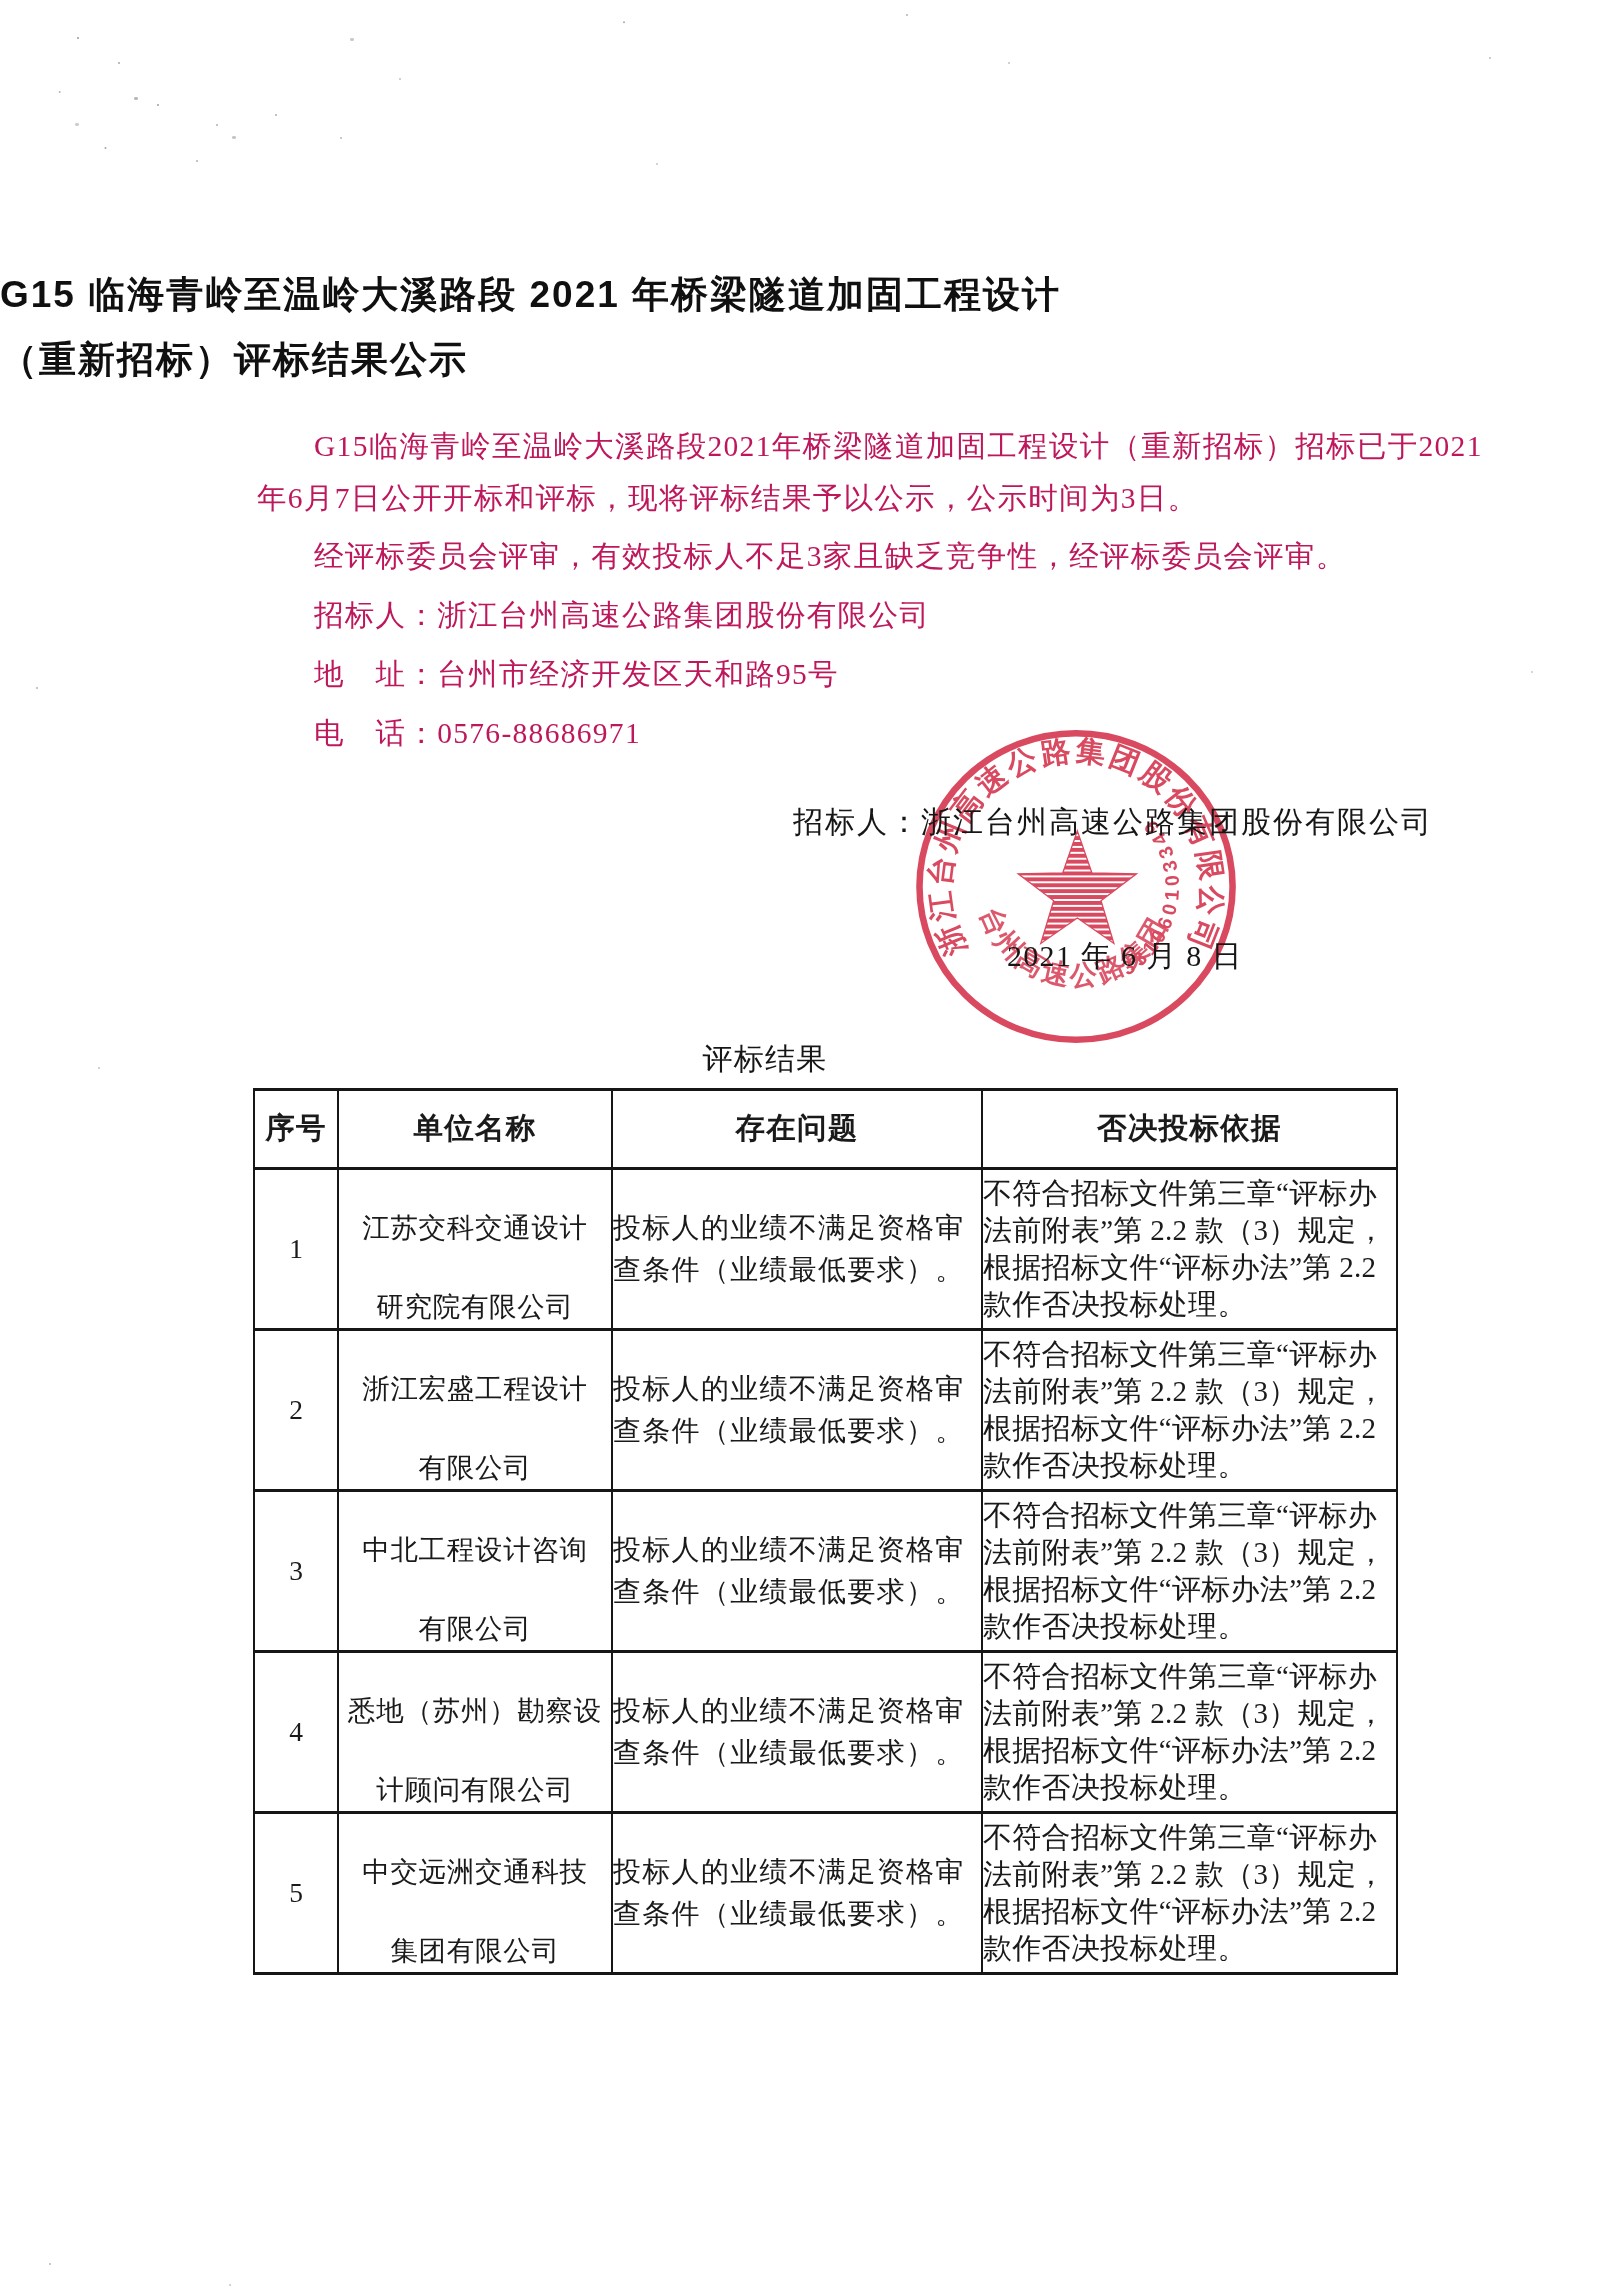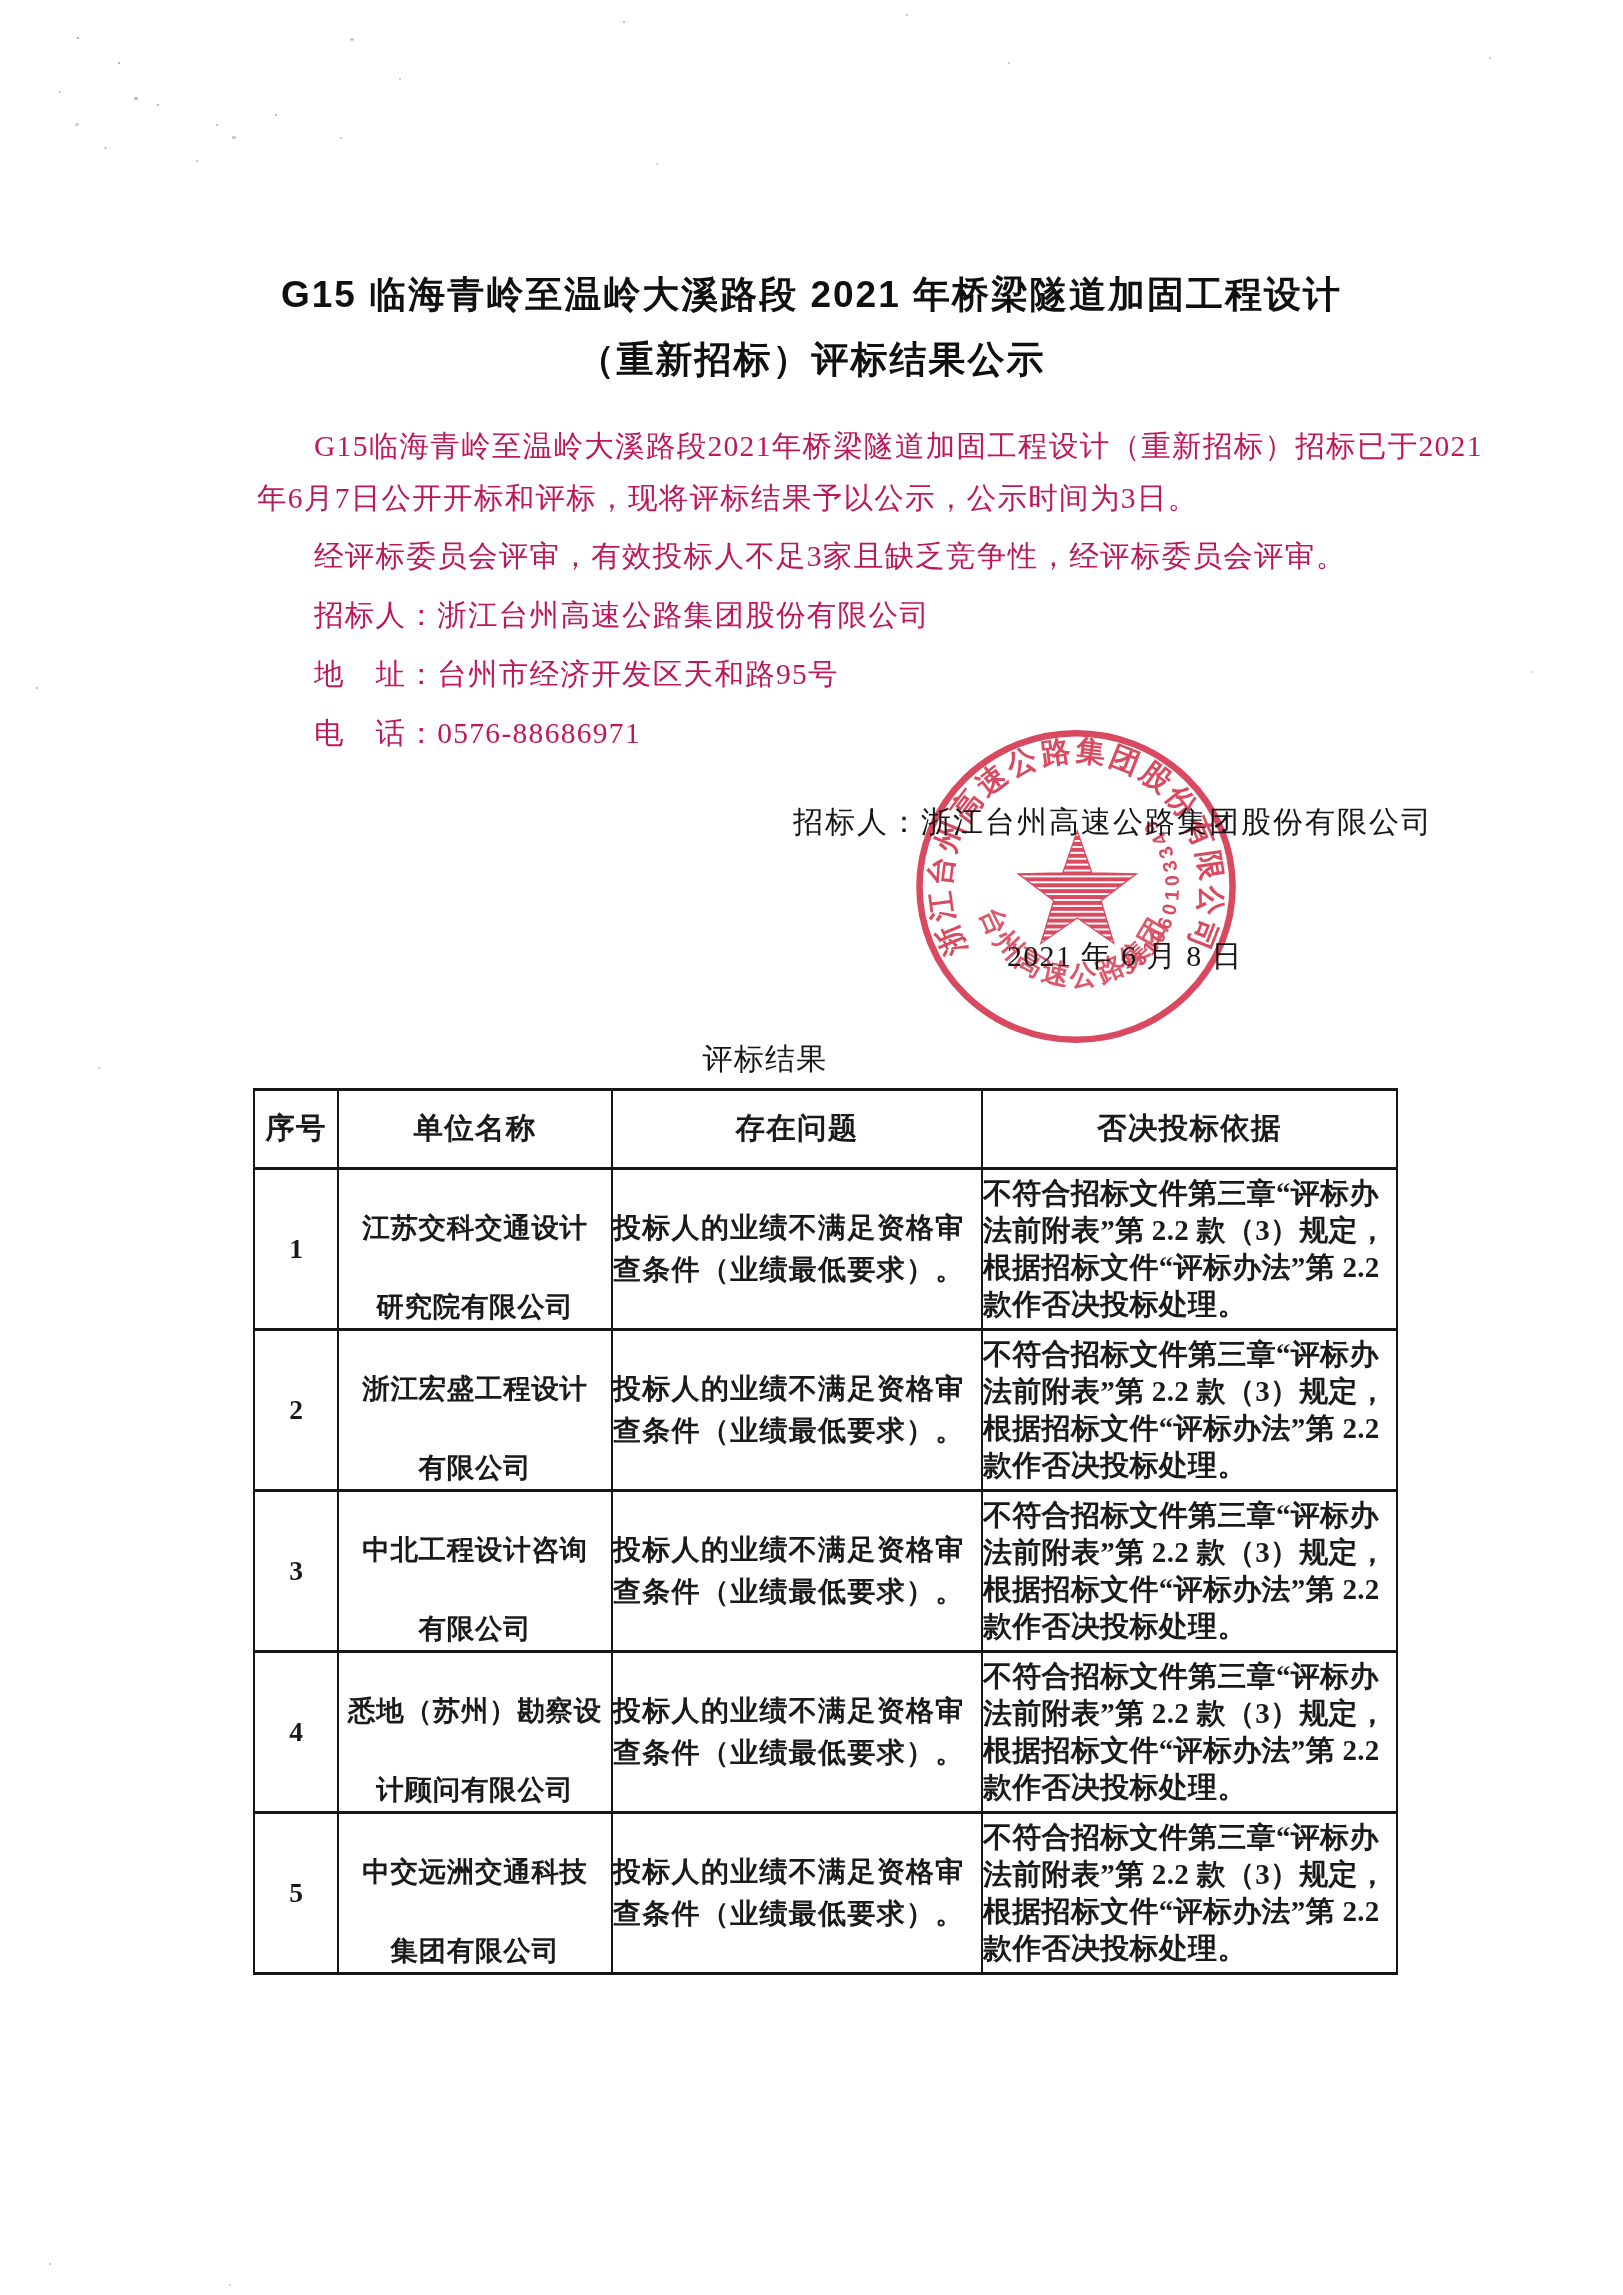--- a/index.html
+++ b/index.html
@@ -11,21 +11,21 @@
   .speck{position:absolute;left:77px;top:37px;width:2px;height:2px;border-radius:50%;background:#9a9a9a;
     box-shadow: 41px 25px 0 #a8a8a8, 80px 67px 0 #9f9f9f, 139px 87px 0 #b0b0b0,
       27.5px 110px 0 #a5a5a5, -18.3px 54px 0 #b5b5b5, 198px 77px 0 #adadad, 263px 100px 0 #b8b8b8,
       119px 123px 0 #b2b2b2, 322px 41px 0 #c0c0c0, 546px -15.7px 0 #ababab, 829px -23px 0 #b5b5b5,
       931px 25px 0 #c2c2c2, 1412px 20px 0 #bdbdbd, 579px 126px 0 #c6c6c6, -41px 650px 0 #b5b5b5,
       21px 1030px 0 #c2c2c2, 1454px 634px 0 #cccccc, -28px 2226px 0 #b8b8b8, 152px 2247px 0 #c4c4c4;}
   .speck2{position:absolute;left:134px;top:97px;width:3.9px;height:2.6px;border-radius:50%;background:#b6b6b6;
     box-shadow: 98px 39px 0 #c4c4c4, -59px 26px 0 #cccccc, 216px -59px 0 #c8c8c8;}
 
   .title{
-    position:absolute; left:0; top:262px; width:1623px; text-align:center;
+    position:absolute; left:0; top:262px; width:1623px; 
     font-family:"Liberation Sans", sans-serif; font-weight:bold; color:#101010;
     font-size:37px; line-height:65px; letter-spacing:2px; white-space:nowrap;
   }
   .bodyline{
     position:absolute; font-size:29.5px; letter-spacing:1.3px; white-space:nowrap; color:#be185d;
   }
   .sig-line{position:absolute; left:793px; top:802px; font-size:30px; letter-spacing:2px; white-space:nowrap; z-index:3; color:#161616;}
   .sig-date{position:absolute; left:1007px; top:936px; font-size:30px; letter-spacing:1.3px; white-space:nowrap; z-index:3; color:#161616;}
   .tbl-caption{position:absolute; left:765px; top:1039px; transform:translateX(-50%);
     font-size:30px; letter-spacing:1.3px; white-space:nowrap; color:#161616;}
@@ -33,21 +33,21 @@
   table.results{
     position:absolute; left:253px; top:1088px; width:1143px;
     border-collapse:collapse; table-layout:fixed; background:transparent;
   }
   table.results th, table.results td{
     border:2px solid #161616; border-bottom-width:3.3px; padding:0; vertical-align:middle;
     color:#1a1a1a;
   }
   table.results tr.hdr th{border-top-width:3.3px;}
   table.results th{height:76px; font-size:29.5px; font-weight:600; letter-spacing:1.3px; text-align:center;margin-left:32px;}
-  table.results td{height:151px;font-weight:bold;}
+  table.results td{height:151px;}
   td.c-no{text-align:center; font-size:27.5px;}
   td.c-name{text-align:center; font-size:27.5px;}
   td.c-name .ln{line-height:42px; letter-spacing:0.7px;margin-top:37px;}
   td.c-prob{font-size:28px; padding:0 6.5px 0 9.2px;}
   td.c-prob .ln{line-height:42px; letter-spacing:1.3px; white-space:nowrap;}
   td.c-basis{font-size:29px; padding:0 5.2px 0 7.9px;}
   td.c-basis .ln{line-height:37px; letter-spacing:0.3px; white-space:nowrap;}
 
   .seal{position:absolute; left:909px; top:724px; z-index:2; opacity:0.9;}
   .seal text{font-family:"Liberation Sans", sans-serif; font-weight:bold;}

